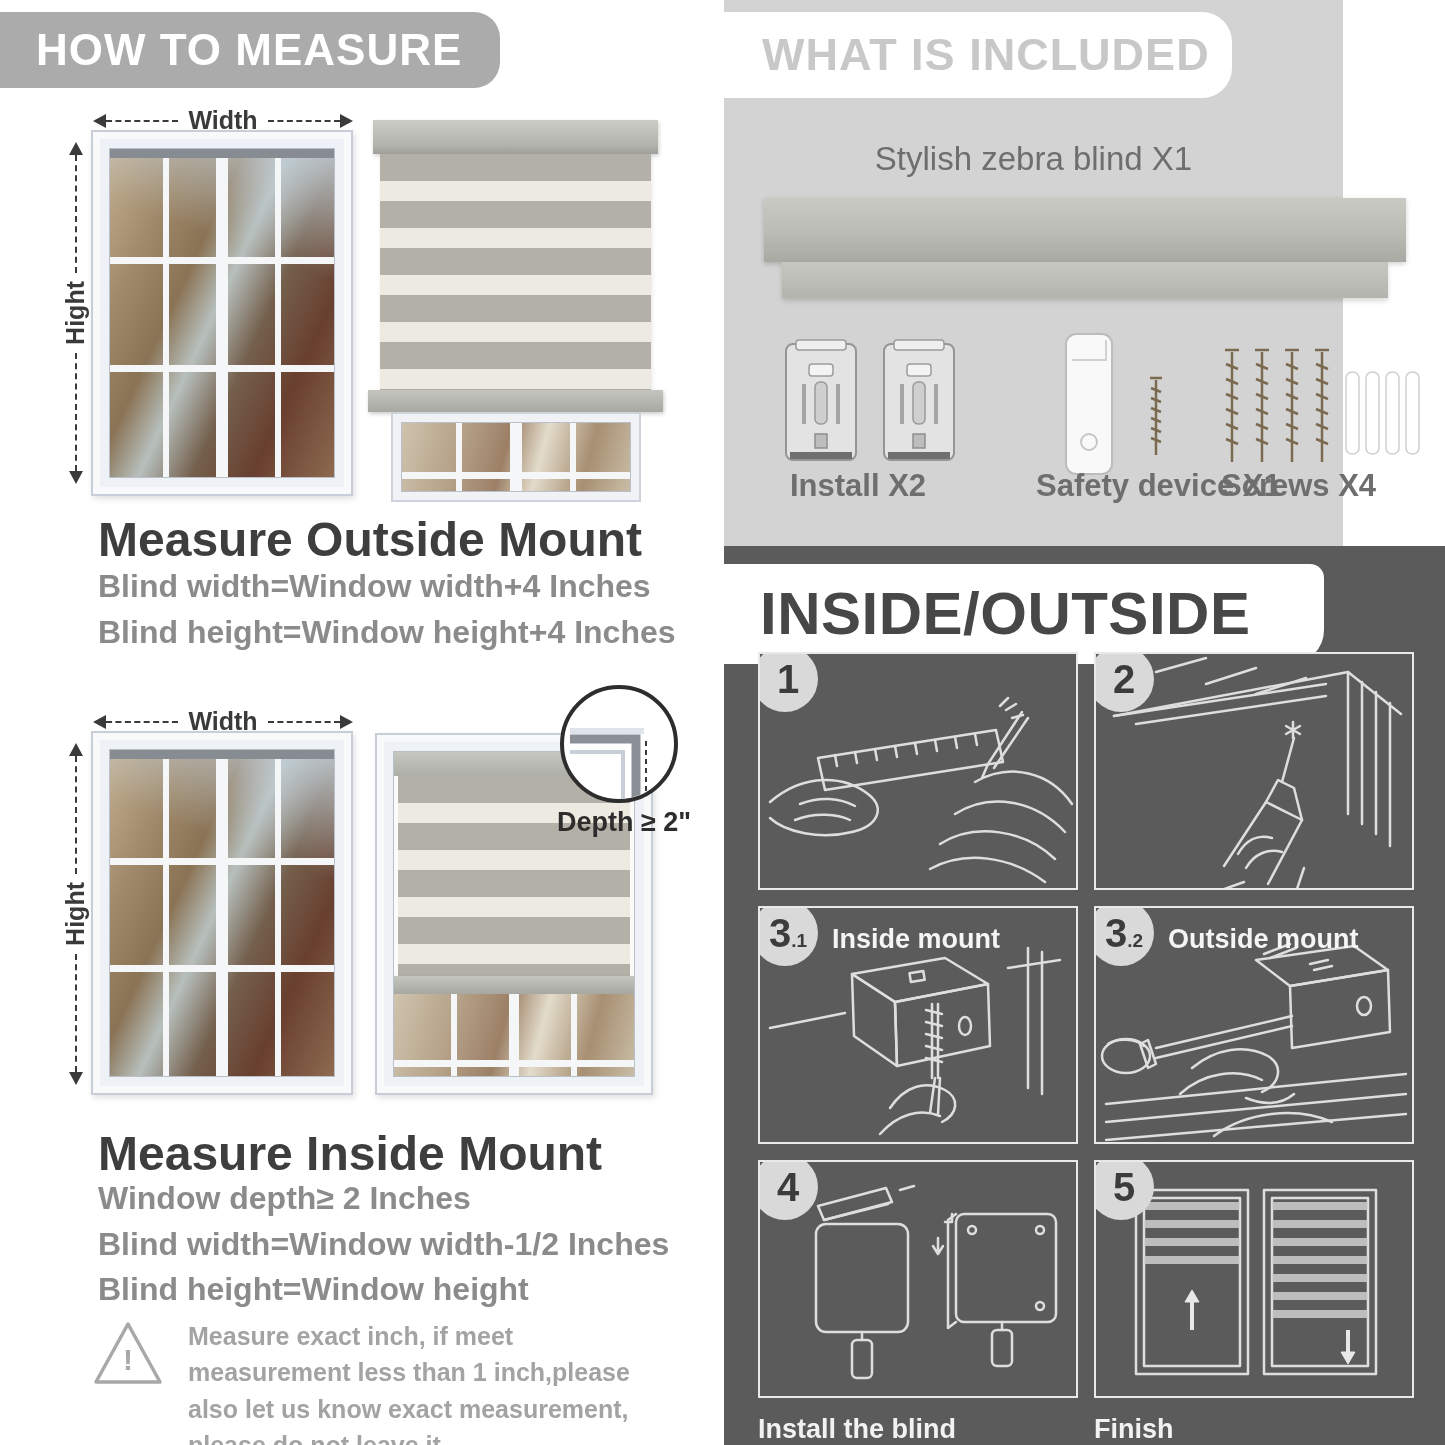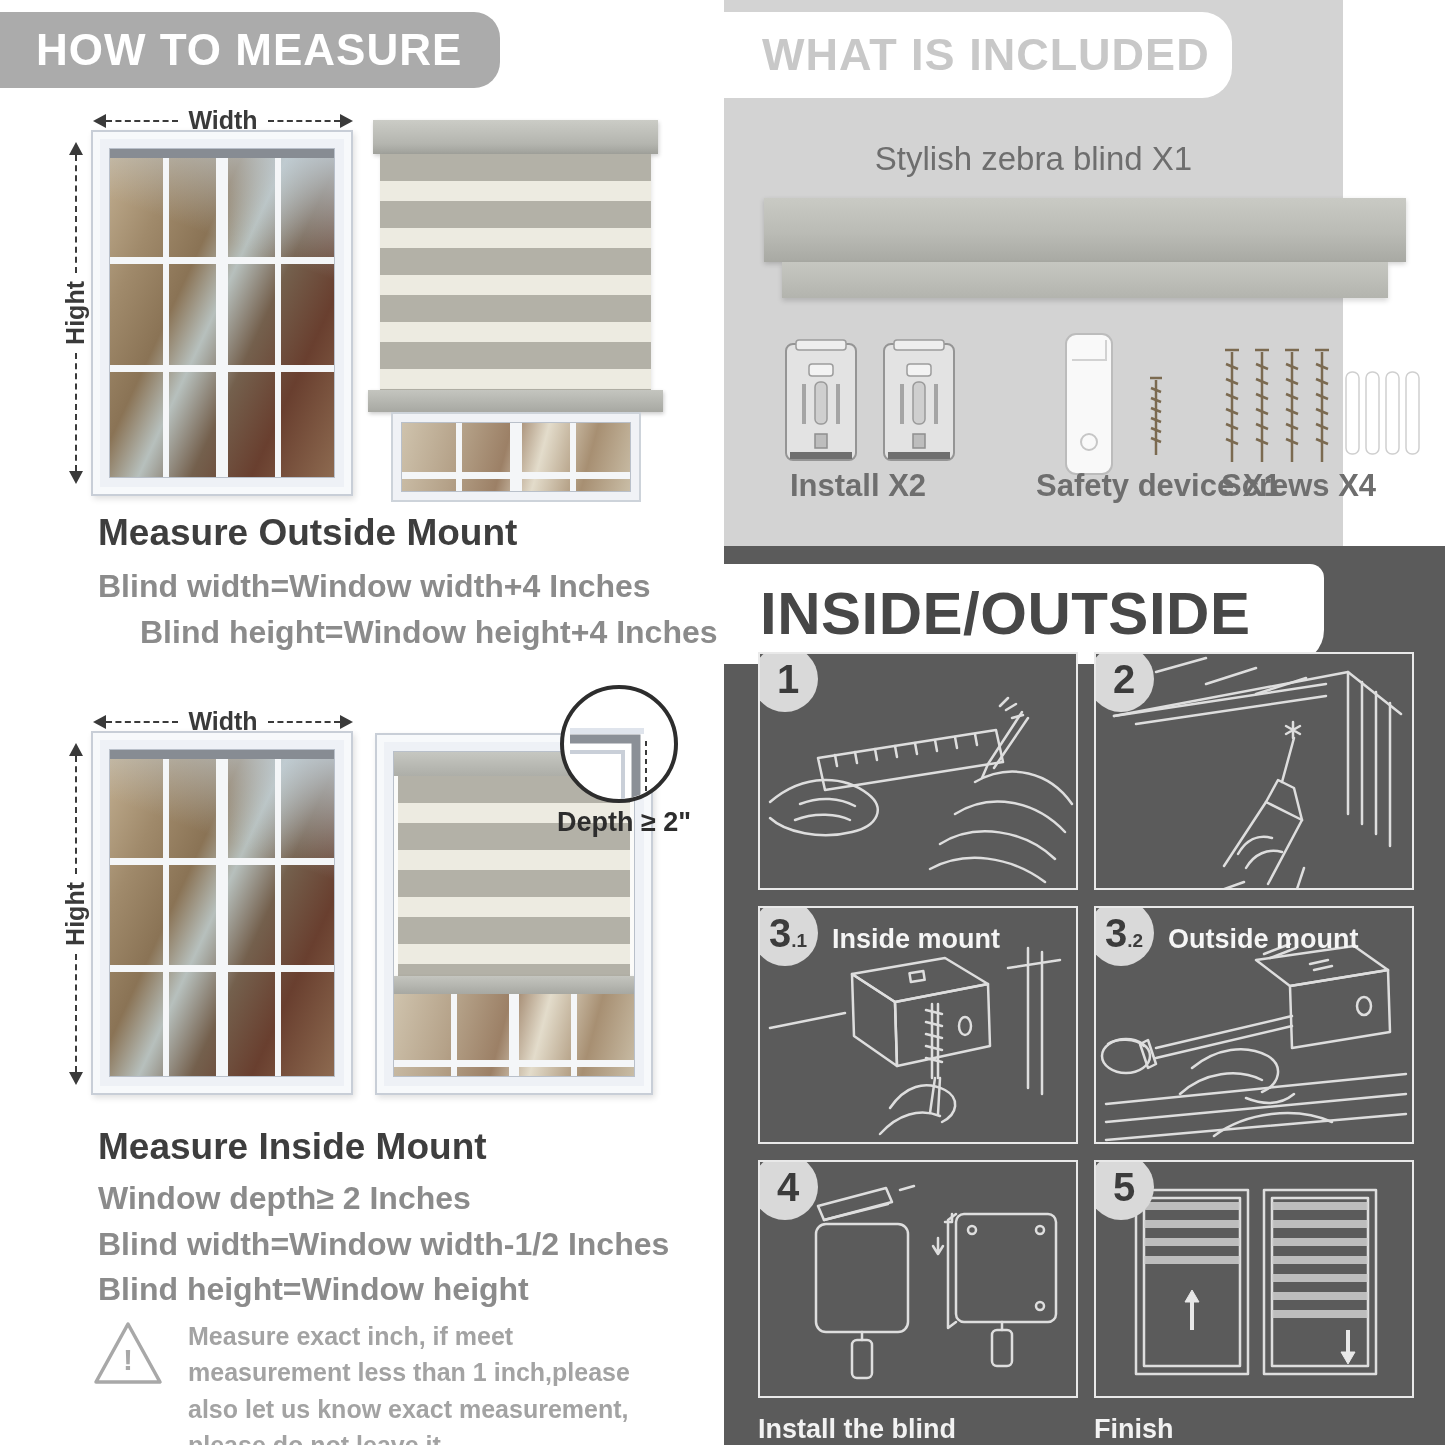--- a/index.html
+++ b/index.html
@@ -51,21 +51,21 @@
   .fabric1 { position:absolute; left:7px; top:34px; width:271px; height:236px; box-shadow:1px 2px 4px rgba(0,0,0,.10); }
   .botrail { position:absolute; background:linear-gradient(180deg,#c4c5bf,#a7a8a2); box-shadow:1px 2px 4px rgba(0,0,0,.2); }
   .under-window { position:absolute; background:#f0f2f6; border:2px solid #cdd3da; padding:8px; }
 
   
   .blindwin { position:absolute; left:320px; top:48px; width:278px; height:362px; }
   .inner-rail { position:absolute; left:0; top:0; width:100%; height:24px; background:linear-gradient(180deg,#c6c7c1,#adaea8); z-index:4; }
   .magnifier { position:absolute; width:118px; height:118px; border:4px solid #2d2d2d; border-radius:50%; background:#fff; overflow:hidden; z-index:8; }
   .depth-lbl { position:absolute; font-size:27px; font-weight:bold; color:#2d2d2d; z-index:8; white-space:nowrap; }
 
-  .measure-h { position:absolute; left:98px; color:#3e3e3e; font-size:37px; font-weight:bold; }
+  .measure-h { position:absolute; left:98px; color:#3e3e3e; font-size:48px; font-weight:bold; }
   .measure-p { position:absolute; left:98px; color:#8b8b8b; font-size:32px; font-weight:bold; }
 
   .warning { position:absolute; left:92px; top:1318px; width:560px; display:flex; gap:24px; }
   .warning .txt { color:#a3a3a3; font-size:25px; font-weight:bold; line-height:1.45; width:450px; }
 
   
   .right-top { position:absolute; left:724px; top:0; width:619px; height:546px; background:#d3d3d3; }
   .included-header { position:absolute; left:0; top:12px; width:508px; height:86px; background:#ffffff;
     border-radius:0 30px 30px 0; color:#c8c8c8; font-size:45px; font-weight:bold; line-height:86px; padding-left:38px; letter-spacing:1px; }
   .blind-label { position:absolute; left:0; top:140px; width:100%; text-align:center; color:#6e6e6e; font-size:33px; font-weight:normal; }
@@ -133,21 +133,21 @@
           <div class="m-v mv-q1"></div>
           <div class="m-v mv-q3"></div>
           <div class="m-h" style="top:72%;"></div>
         </div>
       </div>
     </div>
   </div>
 
   <div class="measure-h" style="top:512px;">Measure Outside Mount</div>
   <div class="measure-p" style="top:568px;">Blind width=Window width+4 Inches</div>
-  <div class="measure-p" style="top:614px;margin-left:42px;">Blind height=Window height+4 Inches</div>
+  <div class="measure-p" style="top:614px;">Blind height=Window height+4 Inches</div>
 
   <div class="fig fig2">
     <div class="w-arrow" style="left:38px; top:22px; width:260px;">
       <span class="tri-l"></span>
       <span class="dash"></span>
       <span class="lbl">Width</span>
       <span class="dash"></span>
       <span class="tri-r"></span>
     </div>
     <div class="v-arrow" style="left:6px; top:58px; height:342px;">

